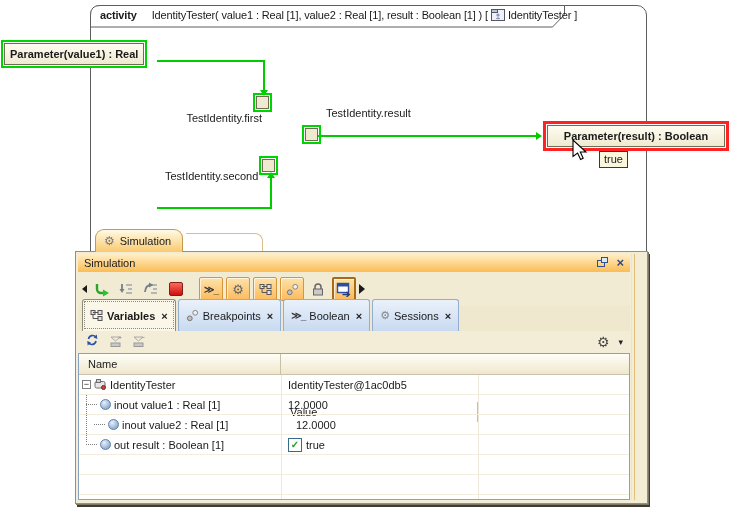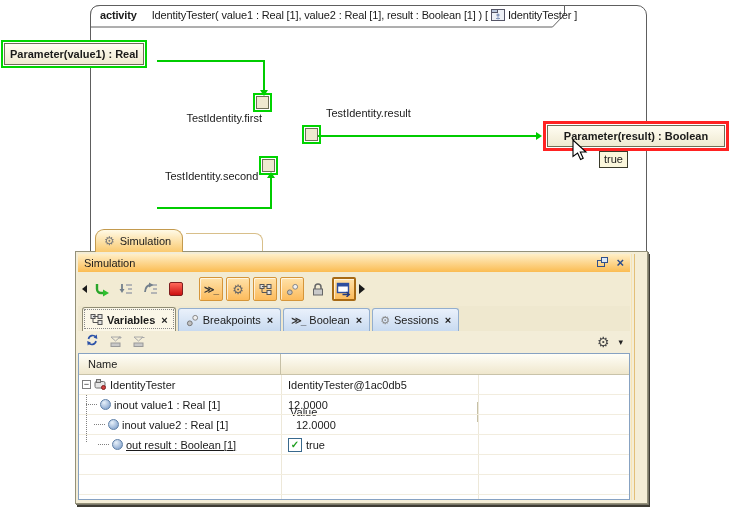--- a/index.html
+++ b/index.html
@@ -58,24 +58,24 @@
   .tbtn.pressed{background:linear-gradient(#ffe2a9,#fcbb5c);border:1px solid #d59539;border-radius:2px;
                 box-shadow:inset 1px 1px 0 rgba(255,255,255,.65);box-sizing:border-box;}
   .tbtn.pressed.sel{border:2px solid #a86a14;}
   .tri-left{width:0;height:0;border-top:4px solid transparent;border-bottom:4px solid transparent;border-right:5px solid #1a1a1a;}
   .tri-right{width:0;height:0;border-top:5px solid transparent;border-bottom:5px solid transparent;border-left:6px solid #1a1a1a;}
   .stopsq{width:12px;height:12px;border:1px solid #7e1e1e;border-radius:2px;background:linear-gradient(#ff6a5a,#cc1010);}
   .consoleglyph{font-size:10px;font-weight:bold;letter-spacing:-1px;color:#333;}
   .gear{color:#666;font-size:13px;line-height:13px;}
 
   .tabrow{height:25px;flex:none;background:#efe8cf;display:flex;align-items:flex-end;gap:2px;padding:0 4px;}
-  .tab{height:23px;display:flex;align-items:center;gap:4px;padding:0 7px;font-size:11px;box-sizing:border-box;
+  .tab{height:32px;display:flex;align-items:center;gap:4px;padding:0 7px;font-size:11px;box-sizing:border-box;
        border:1px solid #93aece;border-bottom:none;border-radius:3px 3px 0 0;
        background:linear-gradient(#eaf1fb,#c8daf0);white-space:nowrap;}
-  .tab.active{height:24px;background:#fbf7e8;border-color:#8f8c74;font-weight:bold;
+  .tab.active{height:32px;background:#fbf7e8;border-color:#8f8c74;font-weight:bold;
               outline:1px dotted #888;outline-offset:-3px;}
   .tab .tx{color:#222;font-weight:bold;font-size:11px;margin-left:2px;}
 
   .subbar{height:22px;flex:none;background:#f3edd8;display:flex;align-items:center;gap:9px;padding:0 7px;}
   .subbar .sp{flex:1;}
   .dropdown{font-size:9px;color:#222;}
 
   .tablewrap{flex:1;border:1px solid #87a2c2;background:#fff;position:relative;overflow:hidden;}
   .thead{display:flex;height:20px;background:linear-gradient(#fffef7,#efe7cd);border-bottom:1px solid #c9c3a9;
          font-size:11px;}
@@ -332,21 +332,21 @@
               <span class="hdot"></span>
               <span class="slot-icon"></span>
               <span>inout value2 : Real [1]</span>
             </div>
             <div class="tc-value">
               <span>12.0000</span>
             </div>
           </div>
 
           <div class="trow">
-            <div class="tc-name" style="padding-left:12px;text-decoration:underline;">
+            <div class="tc-name" style="padding-left:0;">
               <span class="hdot"></span>
               <span class="slot-icon"></span>
               <span>out result : Boolean [1]</span>
             </div>
             <div class="tc-value">
               <span class="checkbox">✓</span>
               <span>true</span>
             </div>
           </div>
 

